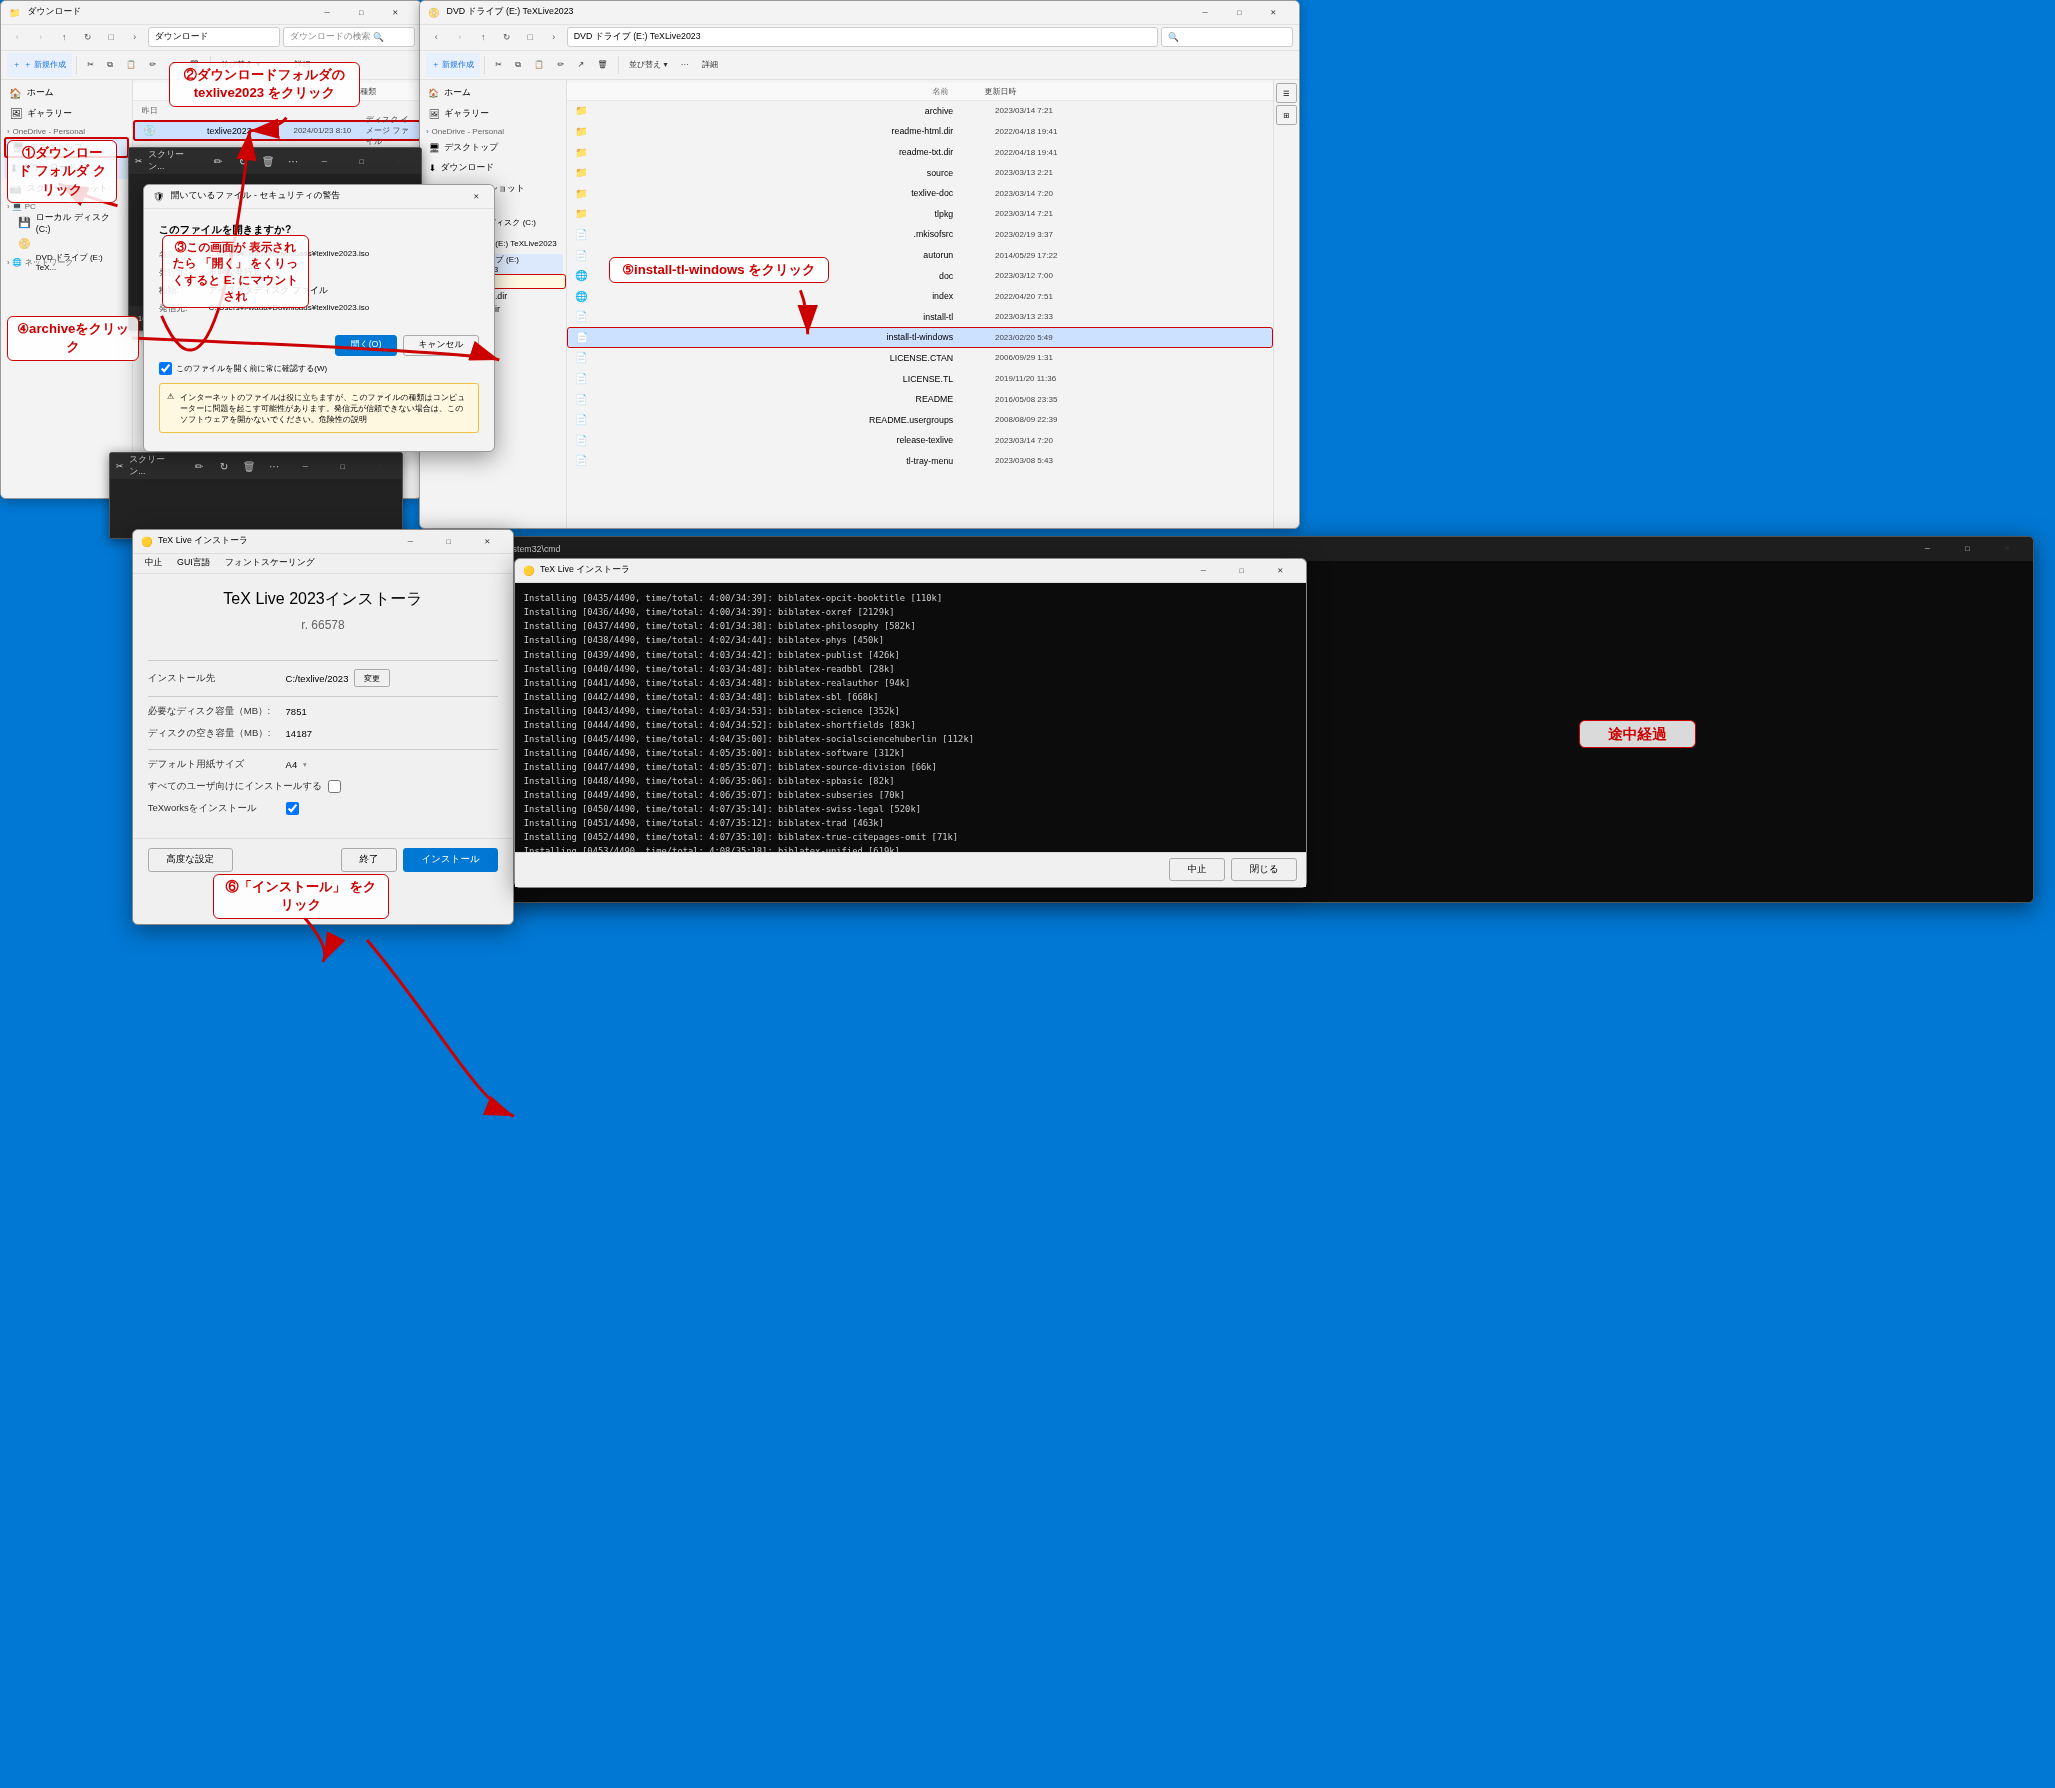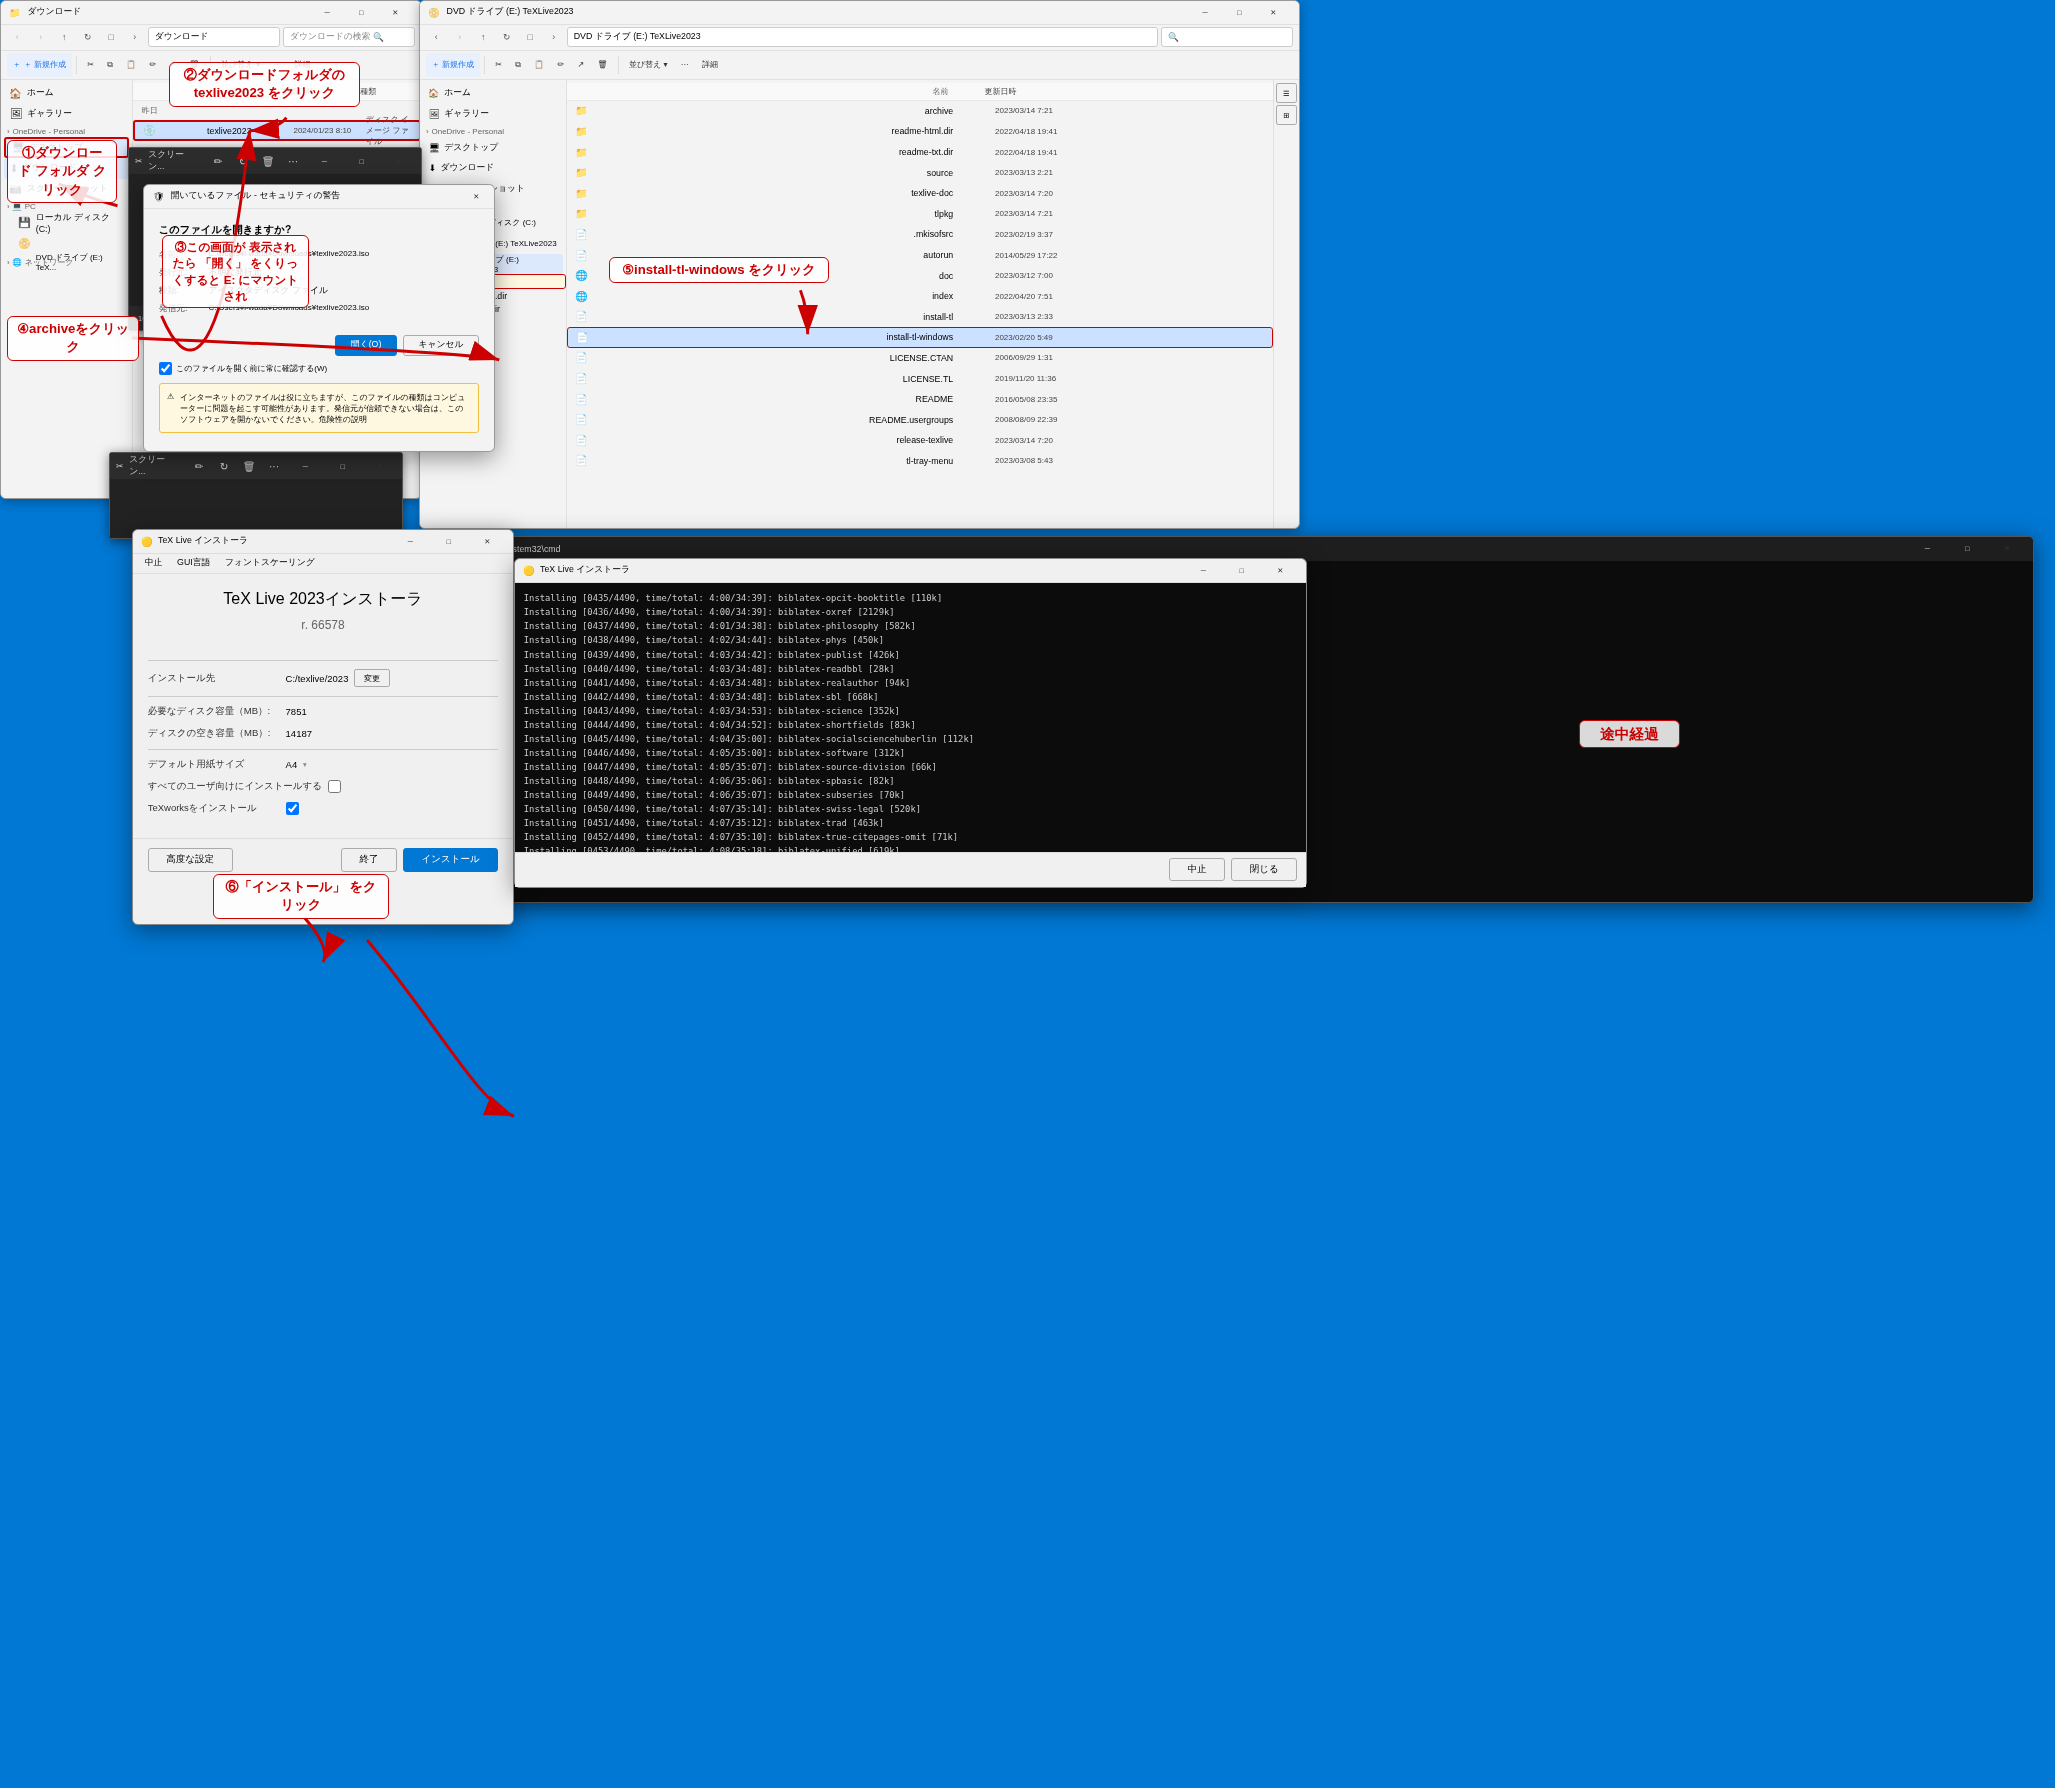--- a/index.html
+++ b/index.html
@@ -989,21 +989,21 @@
 <div class="annotation" style="left:609px; top:257px; width:220px; font-size:13.2px;">
   <span>⑤install-tl-windows
 をクリック</span>
 </div>
 
 <div class="annotation" style="left:213px; top:874px; width:176px; font-size:13.2px;">
   <span>⑥「インストール」
 をクリック</span>
 </div>
 
-<div class="annotation" style="left:1579px; top:720px; width:101px; font-size:14.7px; color:#cc0000;">
+<div class="annotation" style="left:1579px; top:720px; width:117px; font-size:14.7px; color:#cc0000;">
   途中経過
 </div>
 
 <svg class="red-arrow" style="left:0; top:0; width:2056px; height:1789px; pointer-events:none; z-index:800;" viewBox="0 0 2800 2436">
 
   <path d="M 160 280 Q 120 270 80 250" stroke="#cc0000" stroke-width="4" fill="none" marker-end="url(#arrowhead)"></path>
 
   <path d="M 390 160 Q 380 175 340 178" stroke="#cc0000" stroke-width="4" fill="none" marker-end="url(#arrowhead)"></path>
 
   <path d="M 220 430 C 250 500 300 540 340 178" stroke="#cc0000" stroke-width="4" fill="none" marker-end="url(#arrowhead)"></path>

